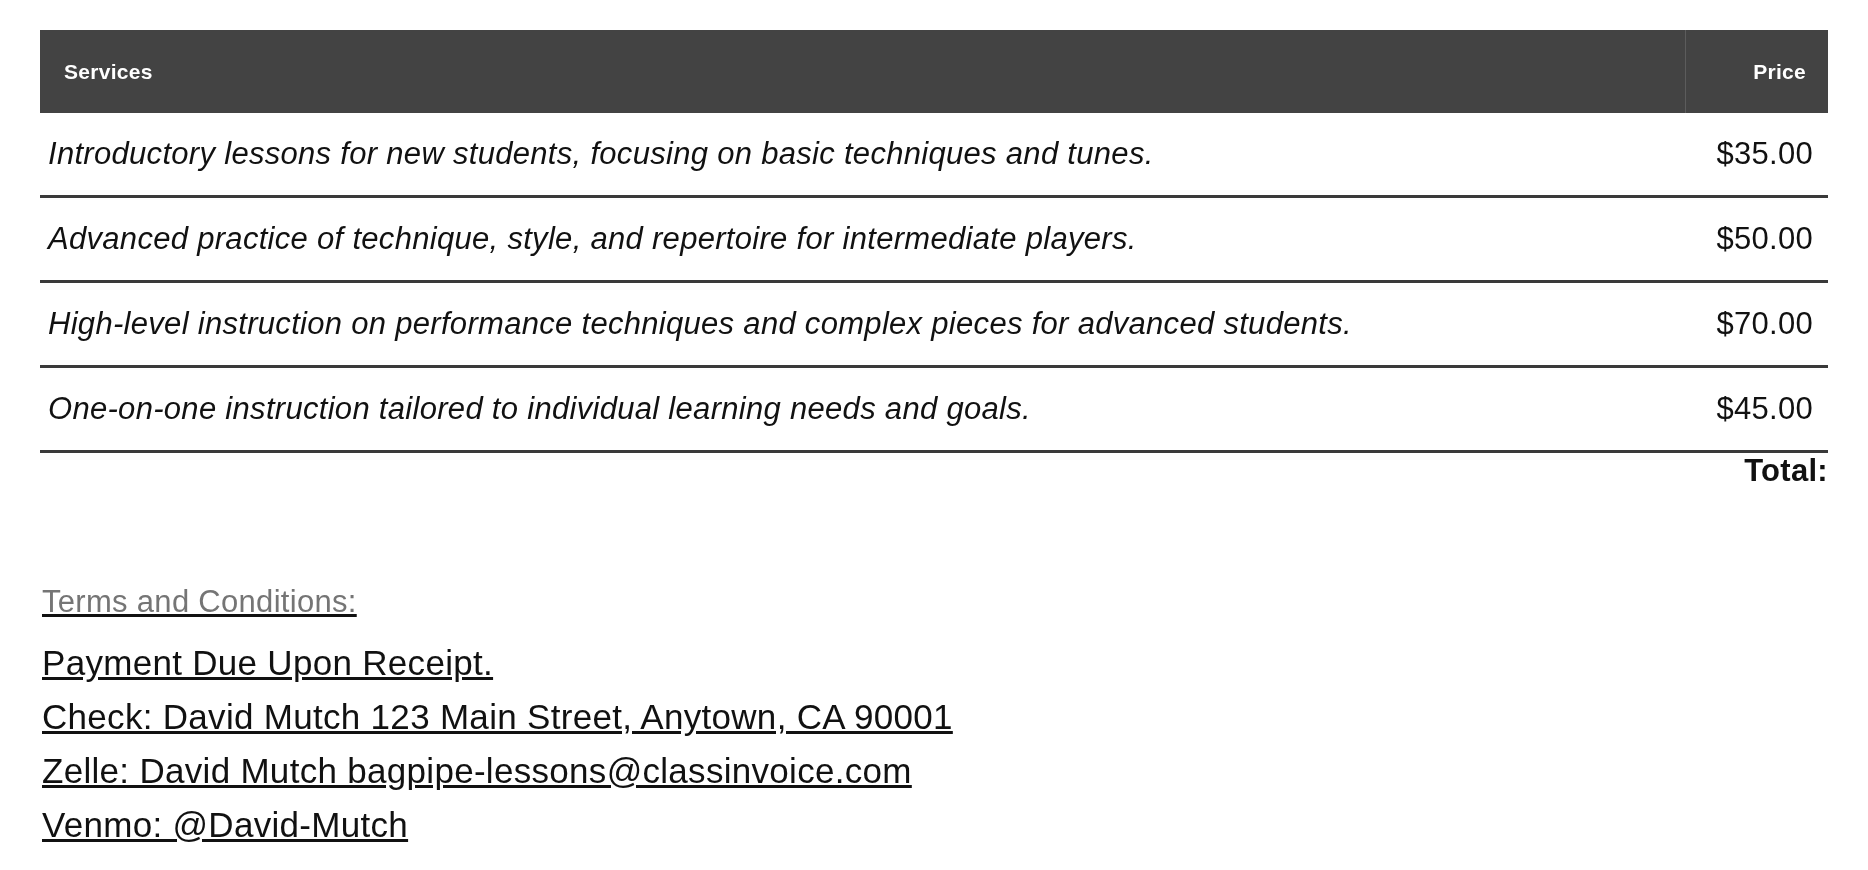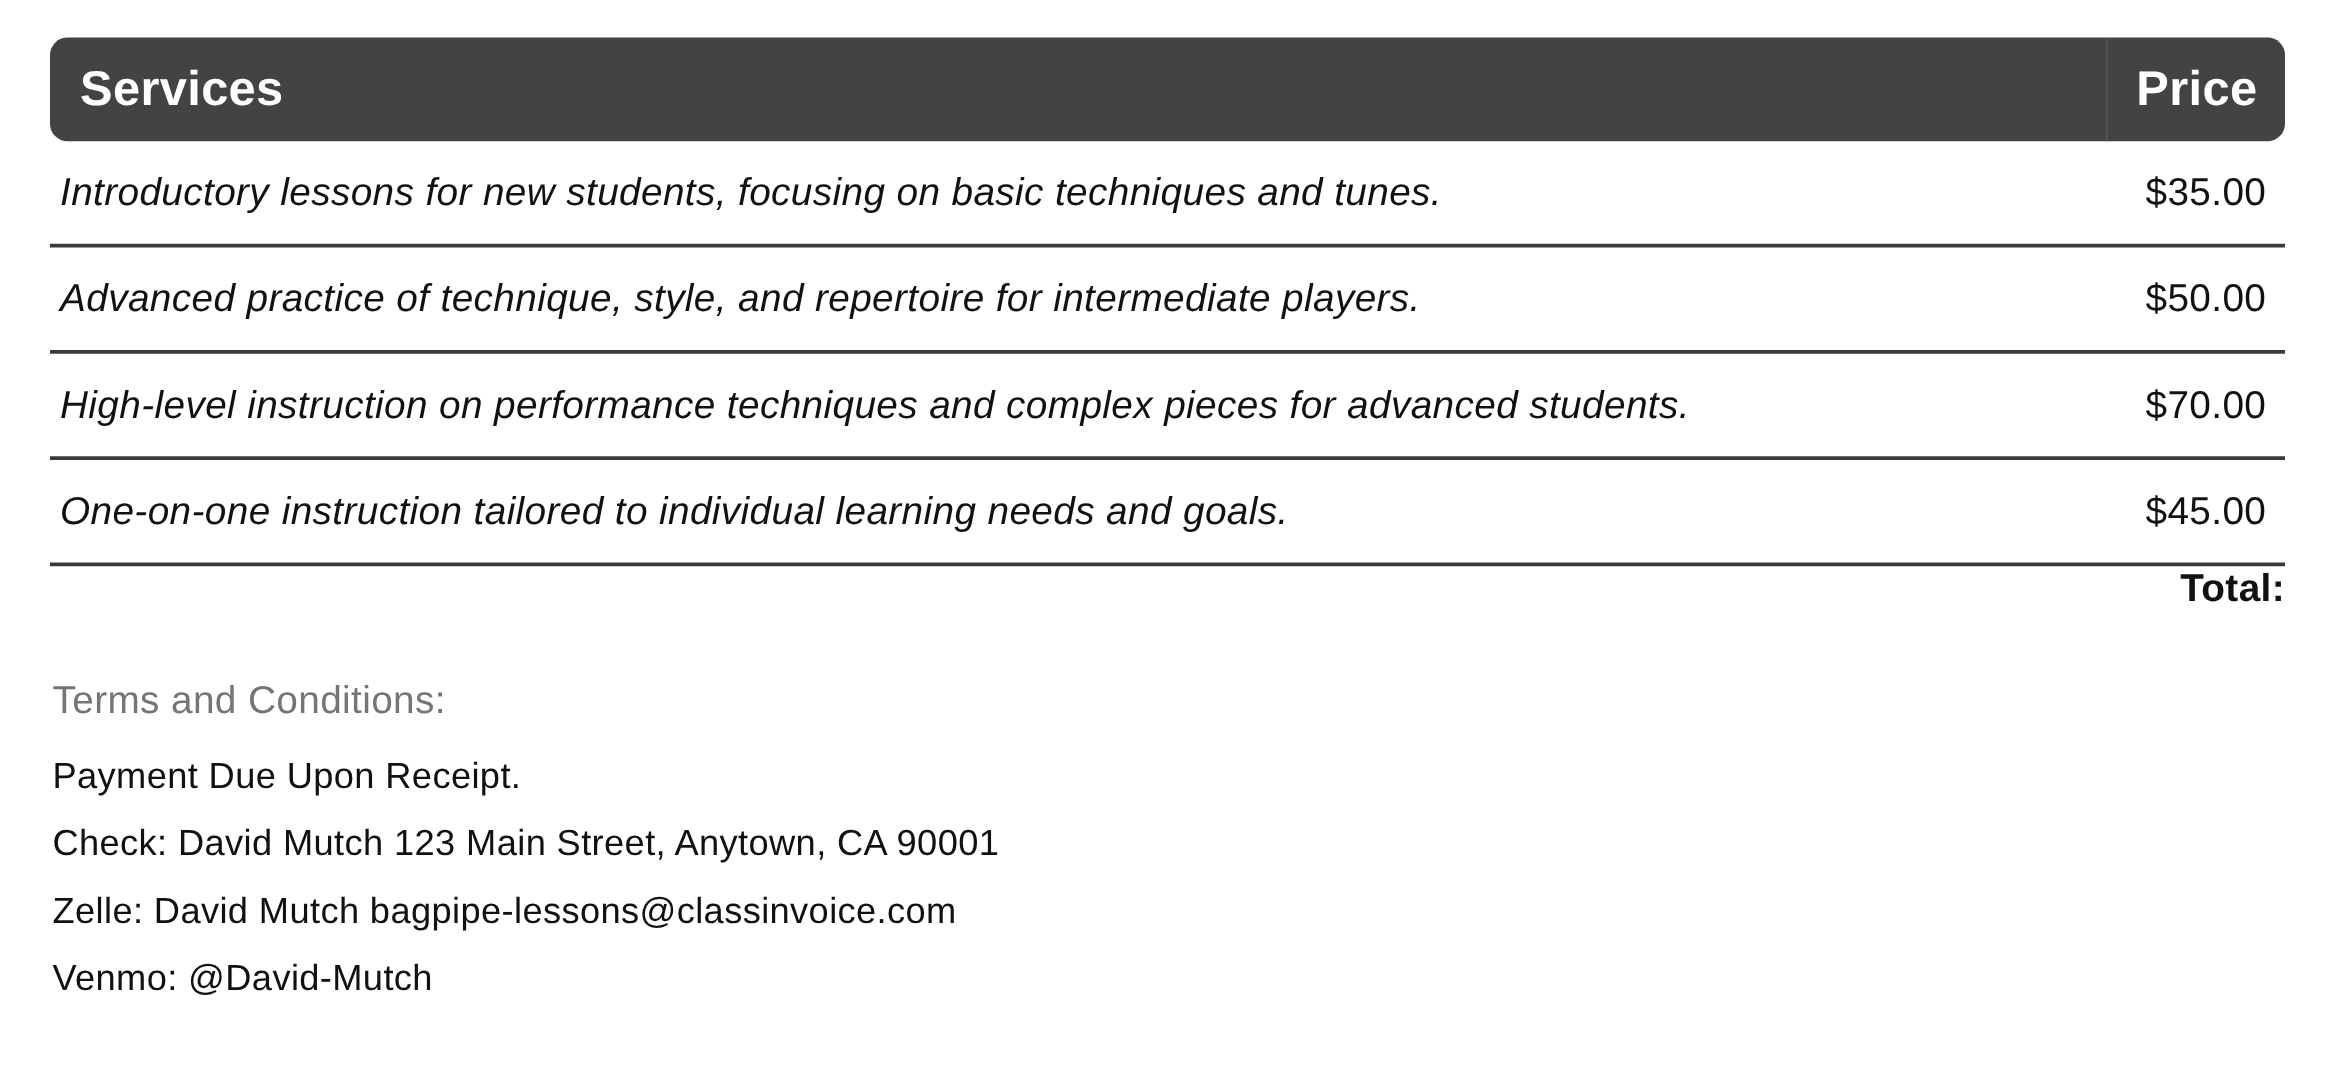--- a/index.html
+++ b/index.html
@@ -15,23 +15,23 @@
     padding: 30px 40px 0 40px;
   }
   .invoice-table {
     width: 1788px;
   }
   .table-header {
     display: flex;
     align-items: center;
     height: 83px;
     background: #434343;
-    border-radius: 14px;
+    border-radius: 0;
     color: #ffffff;
-    font-size: 39px;
+    font-size: 21px;
     font-weight: bold;
     letter-spacing: 0.3px;
   }
   .header-services {
     flex: 1;
     padding-left: 24px;
   }
   .header-price {
     width: 143px;
     height: 100%;
@@ -69,30 +69,32 @@
     font-weight: bold;
     letter-spacing: 0.3px;
     gap: 36px;
   }
   .total-value {
     width: 250px;
     text-align: right;
     padding-right: 15px;
   }
   .terms-section {
+    margin-top: 42px;
     padding-left: 2px;
+    text-decoration: underline;
   }
   .terms-heading {
     font-size: 31px;
     color: #757575;
     letter-spacing: 0.3px;
     margin-bottom: 16px;
   }
   .terms-line {
-    font-size: 29px;
+    font-size: 35px;
     line-height: 54px;
     letter-spacing: 0.3px;
     color: #111111;
   }
 </style>
 </head>
 <body>
 
 <div class="page">
 

